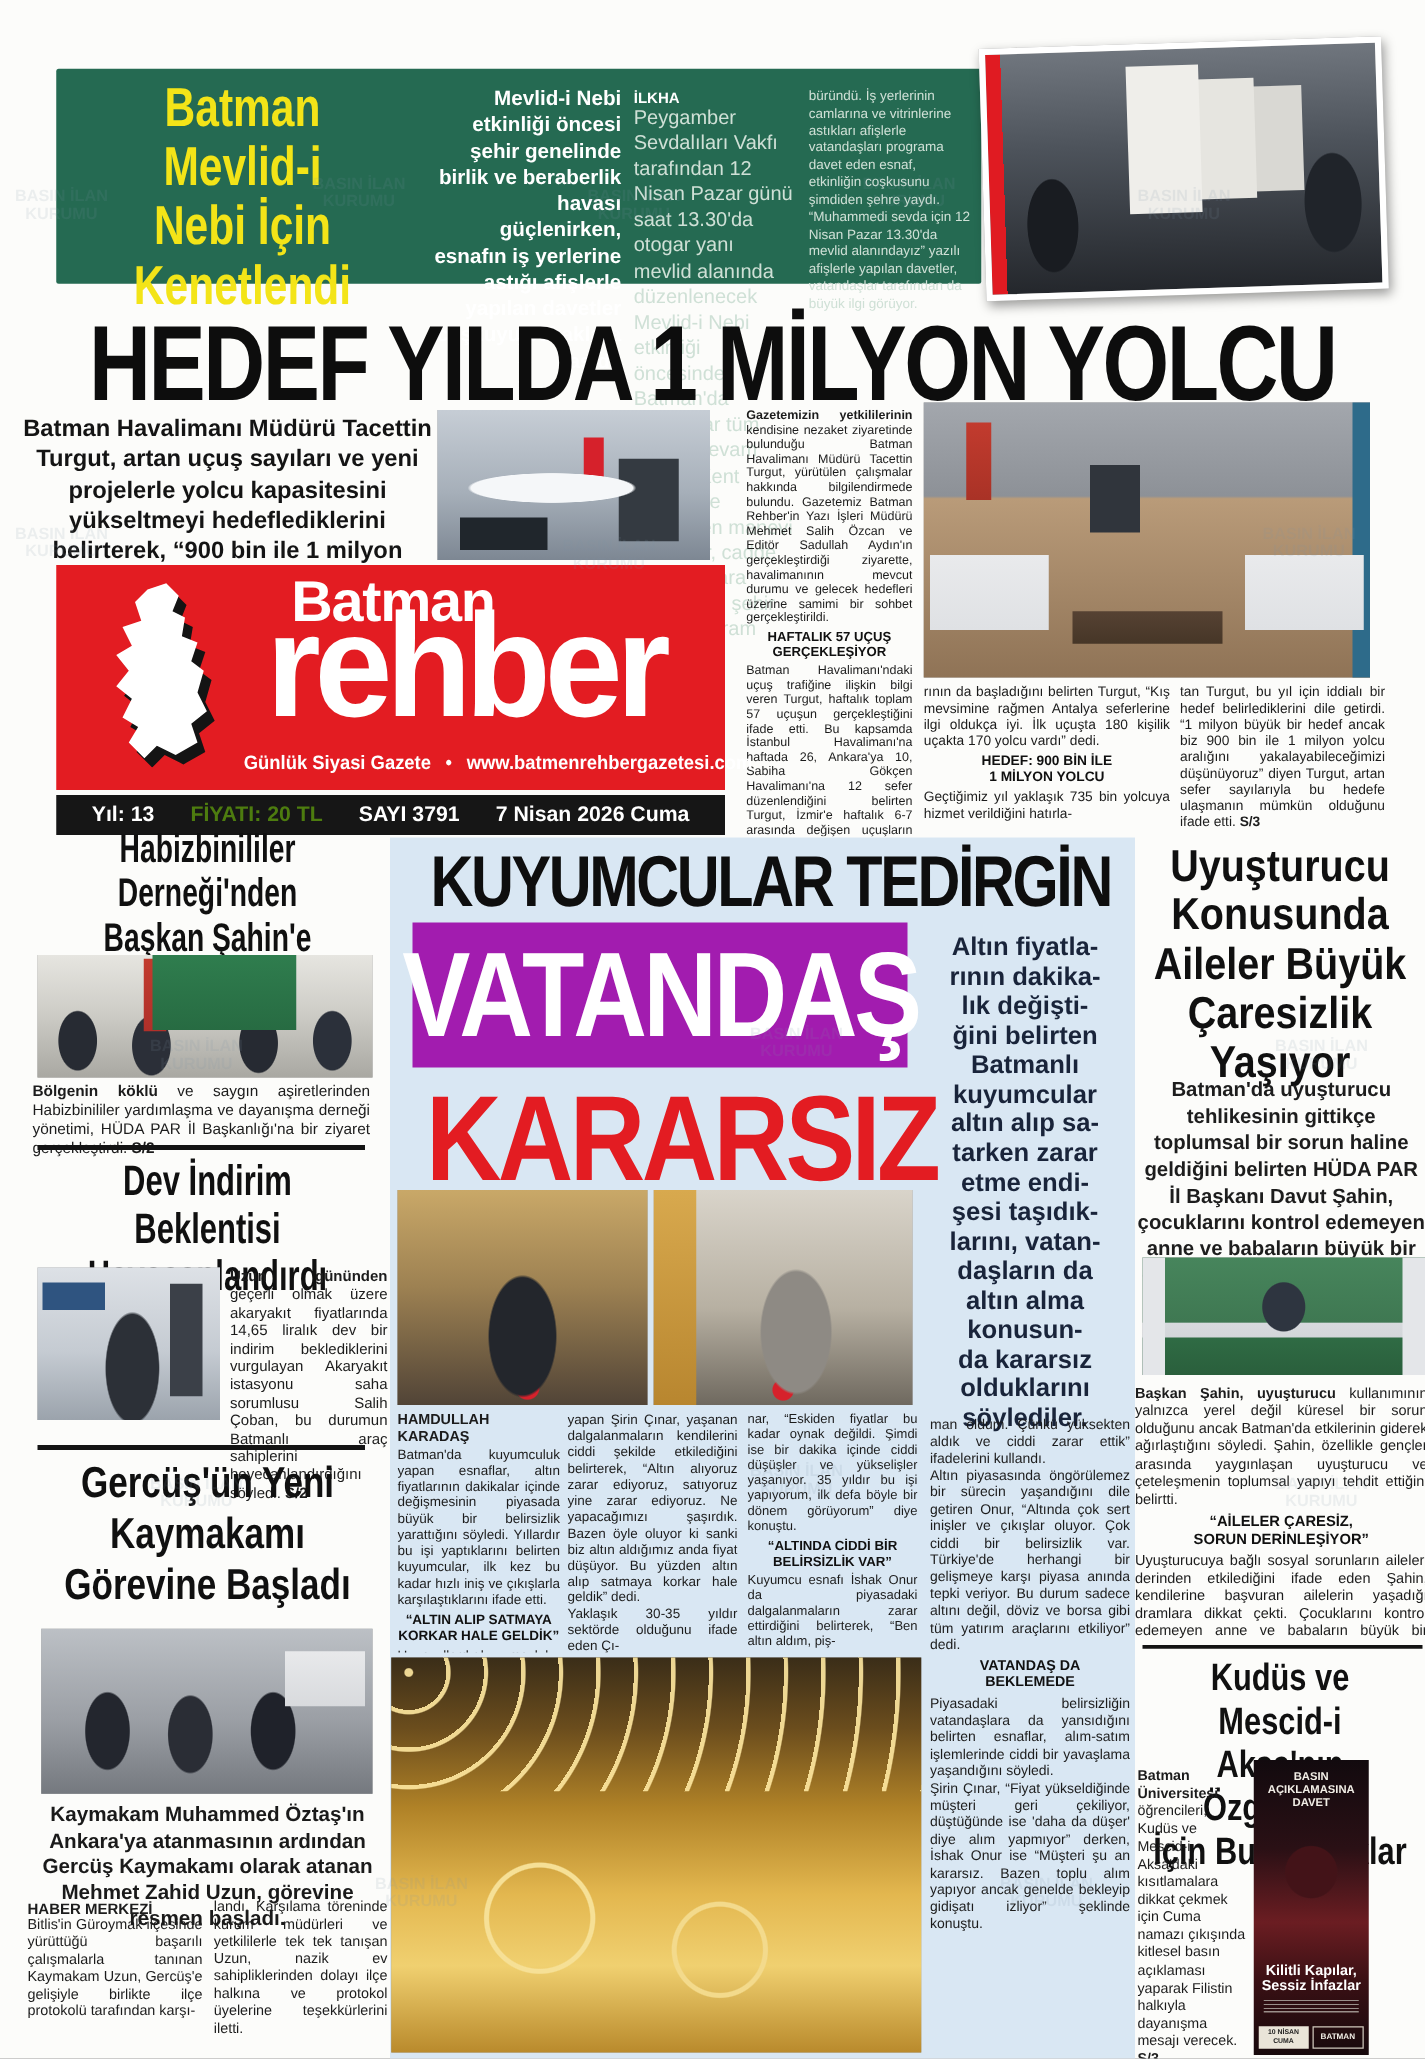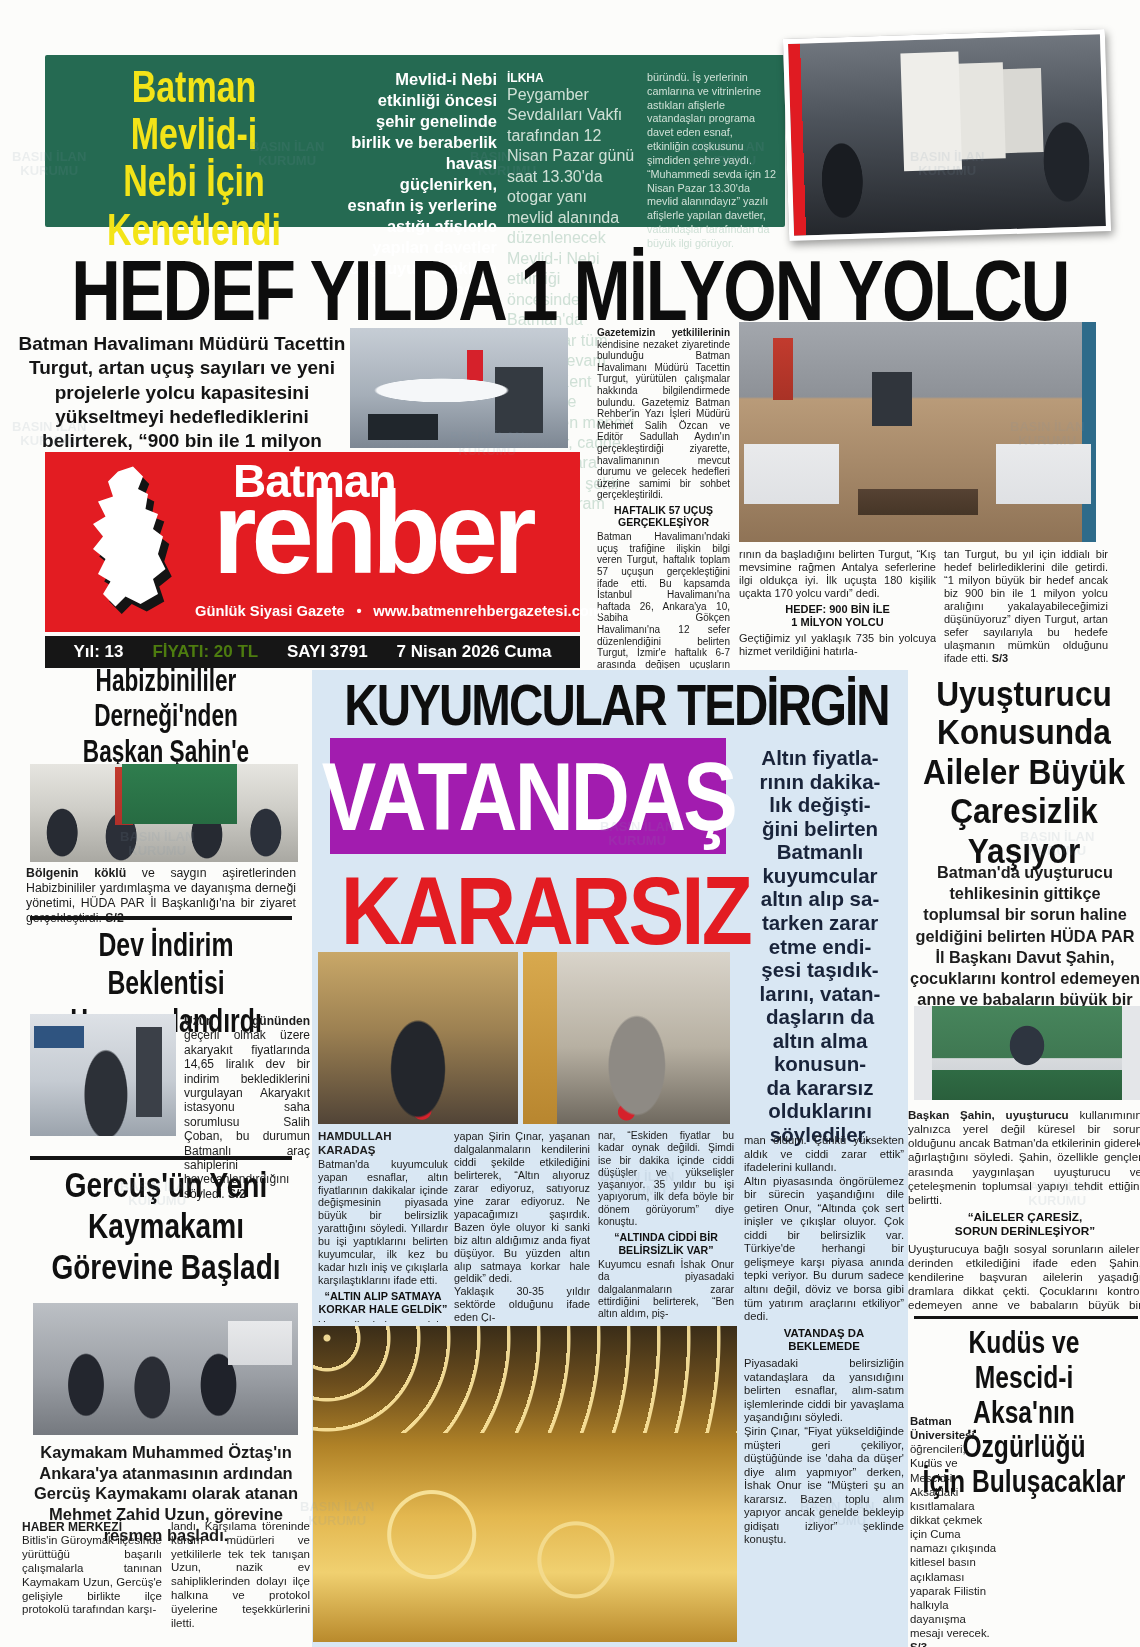--- a/index.html
+++ b/index.html
@@ -292,20 +292,40 @@
   <div class="rule" style="left:914px;top:1316px;width:224px;height:3px;"></div>
 
   <div class="abs hl" style="left:904px;top:1326px;width:240px;font-size:29px;line-height:1.14;
               transform:scale(.85,1.05);transform-origin:center top;">Kudüs ve Mescid-i
 Aksa'nın Özgürlüğü
 İçin Buluşacaklar</div>
   <div class="abs bt" style="left:910px;top:1414px;width:88px;height:226px;font-size:11.4px;line-height:1.24;text-align:left;">
     <p><b>Batman Üniversitesi</b><span> öğrencileri, Kudüs ve Mescid-i Aksa'daki kısıtlamalara dikkat çekmek için Cuma namazı çıkışında kitlesel basın açıklaması yaparak Filistin halkıyla dayanışma mesajı verecek. </span><b>S/3</b></p>
   </div>
 
+  <div class="abs" style="left:1003px;top:1408px;width:92px;height:236px;
+              background-image:
+                radial-gradient(circle 34px at 50% 38%, #431318 60%, rgba(0,0,0,0) 63%),
+                linear-gradient(180deg,#120a0e 0%,#2a1015 30%,#6b1d22 55%,#3a1014 75%,#17090c 100%);">
+    <div class="pre" style="margin-top:8px;font-size:9px;font-weight:bold;color:#f2eee6;text-align:center;line-height:1.15;">BASIN
+AÇIKLAMASINA
+DAVET</div>
+    <div class="abs pre" style="left:0;right:0;bottom:48px;font-size:11.5px;font-weight:bold;color:#ffffff;
+                text-align:center;line-height:1.1;">Kilitli Kapılar,
+Sessiz İnfazlar</div>
+    <div class="abs" style="left:8px;right:8px;bottom:34px;height:10px;
+                background:repeating-linear-gradient(180deg,#9a8f8a 0 1px,rgba(0,0,0,0) 1px 3px);"></div>
+    <div class="abs" style="left:4px;right:4px;bottom:5px;display:flex;gap:3px;align-items:stretch;">
+      <span class="pre" style="flex:1;background:#e9e4d8;color:#1c1c1c;font-size:5.5px;font-weight:bold;
+                   text-align:center;line-height:1.2;padding:2px 0;">10 NİSAN
+CUMA</span>
+      <span style="flex:1;border:1px solid #cfc8bc;color:#f2eee6;font-size:6.5px;font-weight:bold;
+                   text-align:center;line-height:16px;">BATMAN</span>
+    </div>
+  </div>
 
   <span class="wm" style="left:12px;top:150px;">BASIN İLAN
 KURUMU</span>
   <span class="wm" style="left:250px;top:140px;">BASIN İLAN
 KURUMU</span>
   <span class="wm" style="left:470px;top:150px;">BASIN İLAN
 KURUMU</span>
   <span class="wm" style="left:690px;top:140px;">BASIN İLAN
 KURUMU</span>
   <span class="wm" style="left:910px;top:150px;">BASIN İLAN

